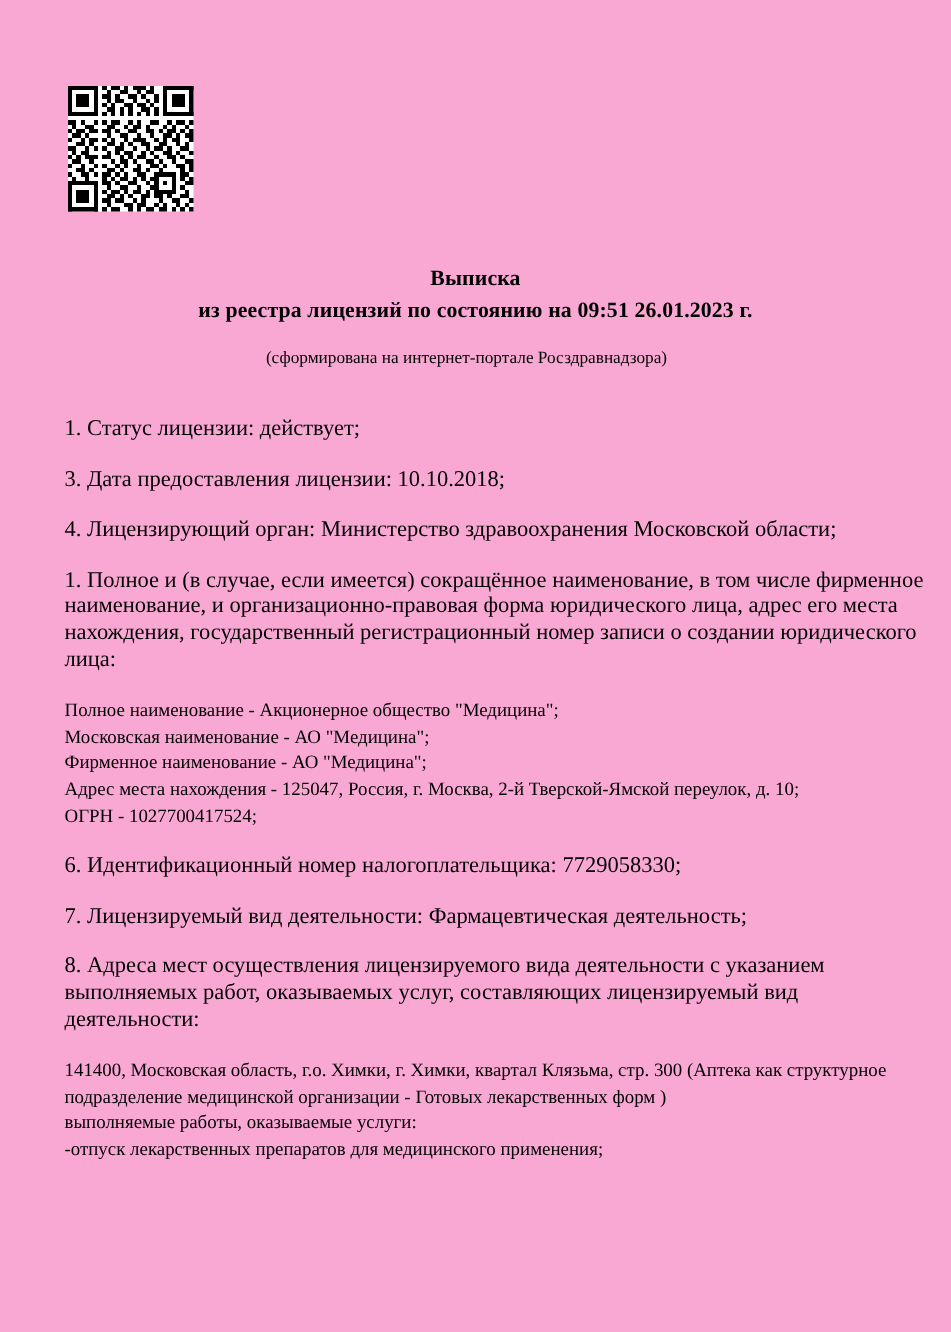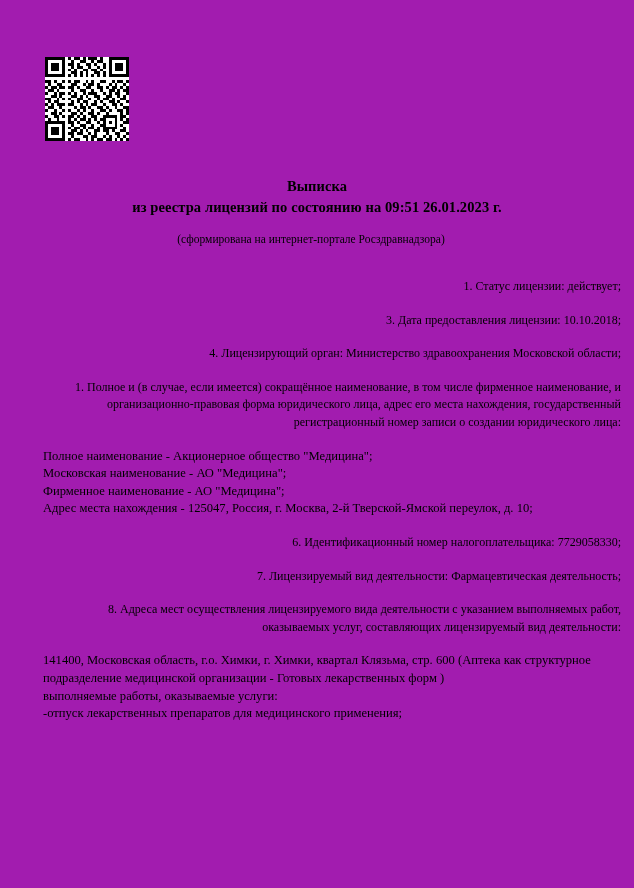--- a/index.html
+++ b/index.html
@@ -14,21 +14,21 @@
     position: relative;
     font-family: "Liberation Serif", "DejaVu Serif", serif;
     color: #000000;
     overflow: hidden;
   }
 
   .page {
     position: relative;
     width: 634px;
     height: 888px;
-    background: #a21caf;
+    background: #f9a8d4;
     box-sizing: border-box;
   }
 
   
   .qr-wrap {
     position: absolute;
     left: 45px;
     top: 57px;
     width: 84px;
     height: 84px;
@@ -67,23 +67,23 @@
 
   
   .body-area {
     position: absolute;
     left: 43px;
     top: 278px;
     width: 578px;
   }
 
   .para {
-    font-size: 12px;
+    font-size: 15px;
     line-height: 17.6px;
-    text-align: right;
+    text-align: left;
     margin: 0 0 16px 0;
   }
   .para:last-child {
     margin-bottom: 0;
   }
 
   .block {
     margin: 12px 0 16px 0;
   }
   .block .line {
@@ -374,28 +374,29 @@
 
     <p class="para">4. Лицензирующий орган: Министерство здравоохранения Московской области;</p>
 
     <p class="para">1. Полное и (в случае, если имеется) сокращённое наименование, в том числе фирменное наименование, и организационно-правовая форма юридического лица, адрес его места нахождения, государственный регистрационный номер записи о создании юридического лица:</p>
 
     <div class="block">
       <div class="line">Полное наименование - Акционерное общество "Медицина";</div>
       <div class="line">Московская наименование - АО "Медицина";</div>
       <div class="line">Фирменное наименование - АО "Медицина";</div>
       <div class="line">Адрес места нахождения - 125047, Россия, г. Москва, 2-й Тверской-Ямской переулок, д. 10;</div>
+      <div class="line">ОГРН - 1027700417524;</div>
     </div>
 
     <p class="para">6. Идентификационный номер налогоплательщика: 7729058330;</p>
 
     <p class="para">7. Лицензируемый вид деятельности: Фармацевтическая деятельность;</p>
 
     <p class="para">8. Адреса мест осуществления лицензируемого вида деятельности с указанием выполняемых работ, оказываемых услуг, составляющих лицензируемый вид деятельности:</p>
 
     <div class="block">
-      <div class="line wrap">141400, Московская область, г.о. Химки, г. Химки, квартал Клязьма, стр. 600 (Аптека как структурное подразделение медицинской организации - Готовых лекарственных форм )</div>
+      <div class="line wrap">141400, Московская область, г.о. Химки, г. Химки, квартал Клязьма, стр. 300 (Аптека как структурное подразделение медицинской организации - Готовых лекарственных форм )</div>
       <div class="line wrap">выполняемые работы, оказываемые услуги:</div>
       <div class="line wrap">-отпуск лекарственных препаратов для медицинского применения;</div>
     </div>
 
   </div>
 </div>
 
 </body></html>

